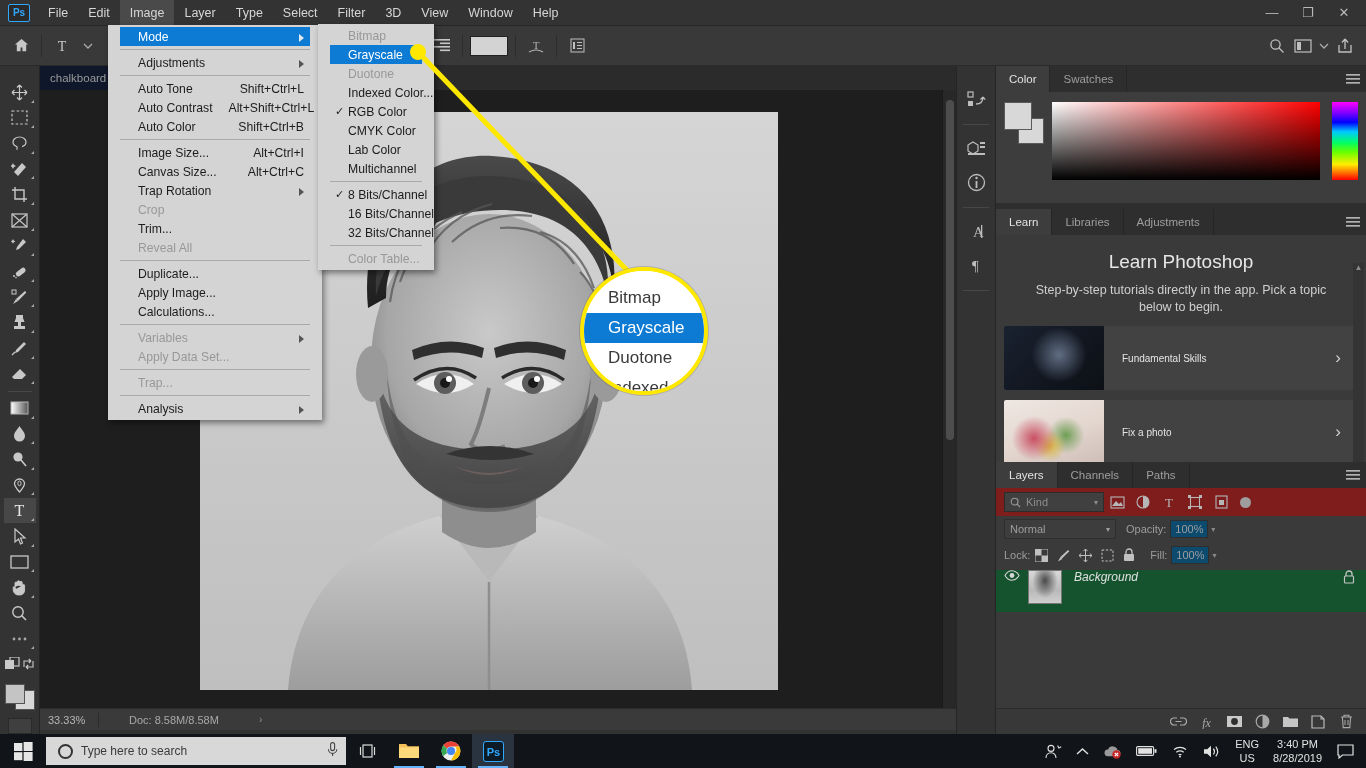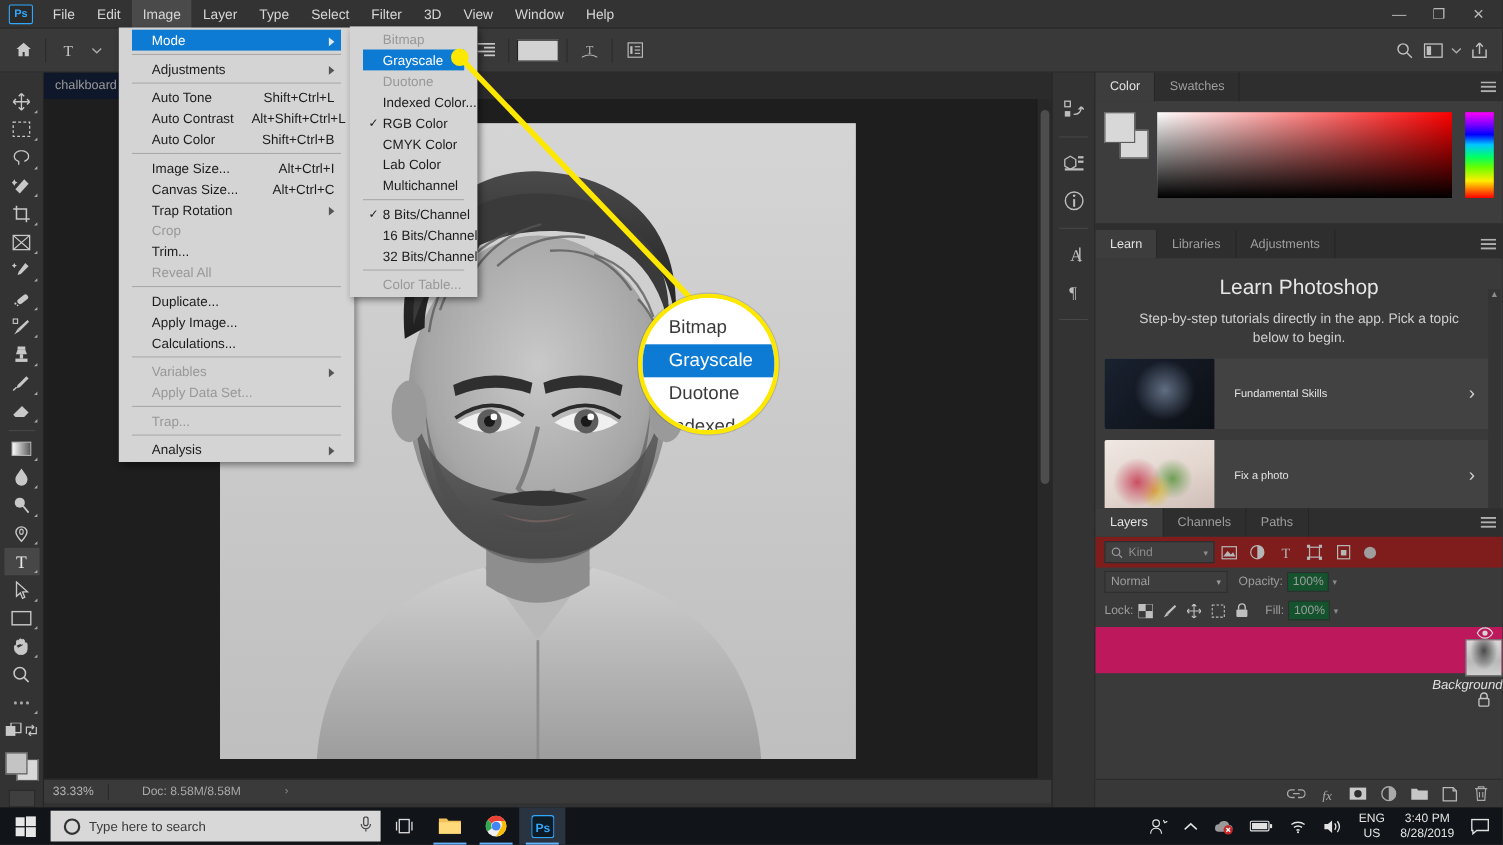--- a/index.html
+++ b/index.html
@@ -180,28 +180,28 @@
              display:flex; align-items:center; padding:0 5px; color:#8d8d8d; font-size:11px; }
   .kindsel .cv { margin-left:auto; font-size:8px; }
   .fico { width:26px; height:22px; display:flex; align-items:center; justify-content:center;
           color:#b6b6b6; font-size:12px; }
   .toggle-dot { width:11px; height:11px; border-radius:50%; background:#9e9e9e; margin-left:6px; }
   .blendrow { display:flex; align-items:center; height:26px; padding:0 8px; }
   .blendsel { width:112px; height:20px; background:#3d3d3d; border:1px solid #2e2e2e;
               display:flex; align-items:center; padding:0 5px; color:#9d9d9d; font-size:11px; }
   .blendsel .cv { margin-left:auto; font-size:8px; }
   .lbl { font-size:11px; color:#9d9d9d; margin-left:10px; }
-  .numfield { width:38px; height:18px; background:#14532d; border:1px solid #2e2e2e;
+  .numfield { width:38px; height:18px; background:#0c4a6e; border:1px solid #2e2e2e;
               display:flex; align-items:center; justify-content:center;
               color:#9d9d9d; font-size:11px; margin-left:4px; }
   .tinycv { font-size:8px; color:#8a8a8a; margin-left:3px; }
   .lockrow { display:flex; align-items:center; height:26px; padding:0 8px; }
   .lockico { width:22px; height:20px; display:flex; align-items:center; justify-content:center;
              color:#c0c0c0; font-size:12px; }
-  .layer-row { display:flex; align-items:flex-end; height:42px; background:#be185d; margin-top:2px;flex-direction:column; }
+  .layer-row { display:flex; align-items:flex-start; height:42px; background:#14532d; margin-top:2px; }
   .eye { width:32px; display:flex; align-items:center; justify-content:center; color:#d5d5d5; font-size:12px; }
   .lthumb { width:34px; height:34px; border:1px solid #777; flex:none;
     background:
       radial-gradient(ellipse at 50% 30%, #4a4a4a 0%, rgba(74,74,74,0) 55%),
       linear-gradient(180deg,#d9d9d9 0%, #b9b9b9 60%, #cfcfcf 100%); }
   .lname { flex:1; padding-left:12px; font-style:italic; font-size:12px; color:#e0e0e0; }
   .llock { width:34px; display:flex; align-items:center; justify-content:center; color:#c3c3c3; font-size:12px; }
   .layer-footer { position:absolute; left:0; right:0; bottom:0; height:26px;
     background:#383838; display:flex; align-items:center; justify-content:flex-end;
     border-top:1px solid #2c2c2c; padding-right:6px; }

